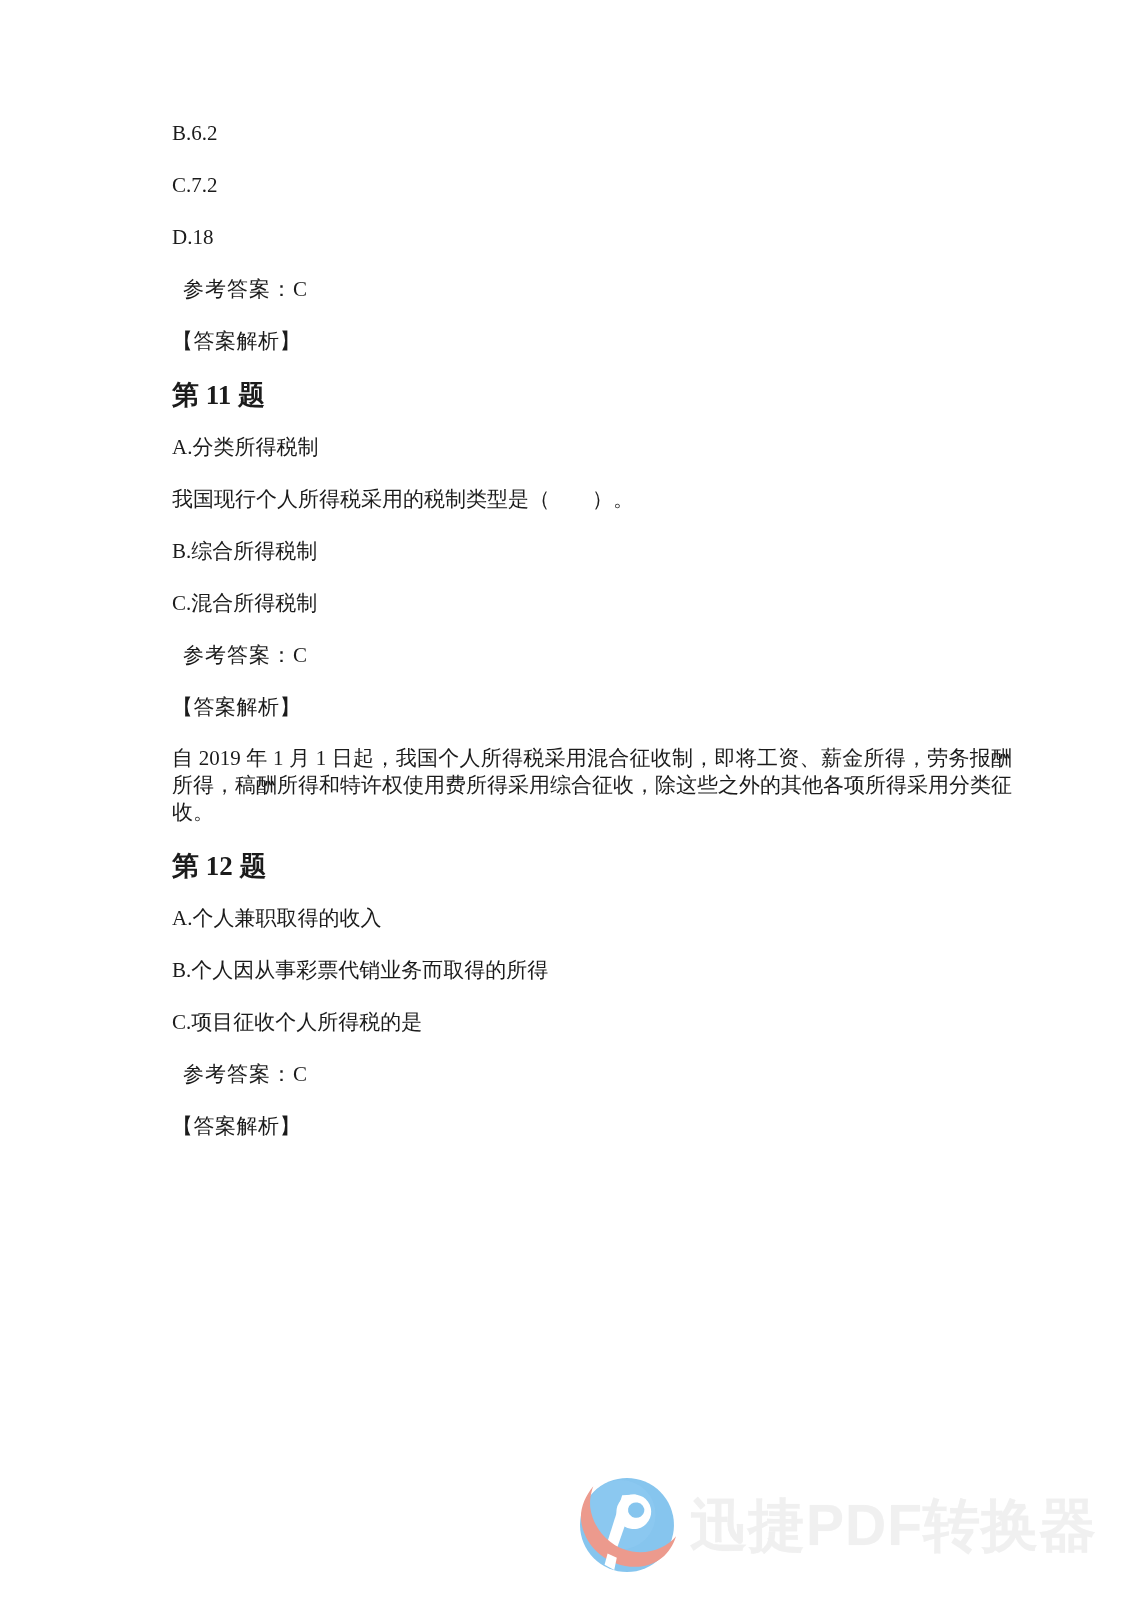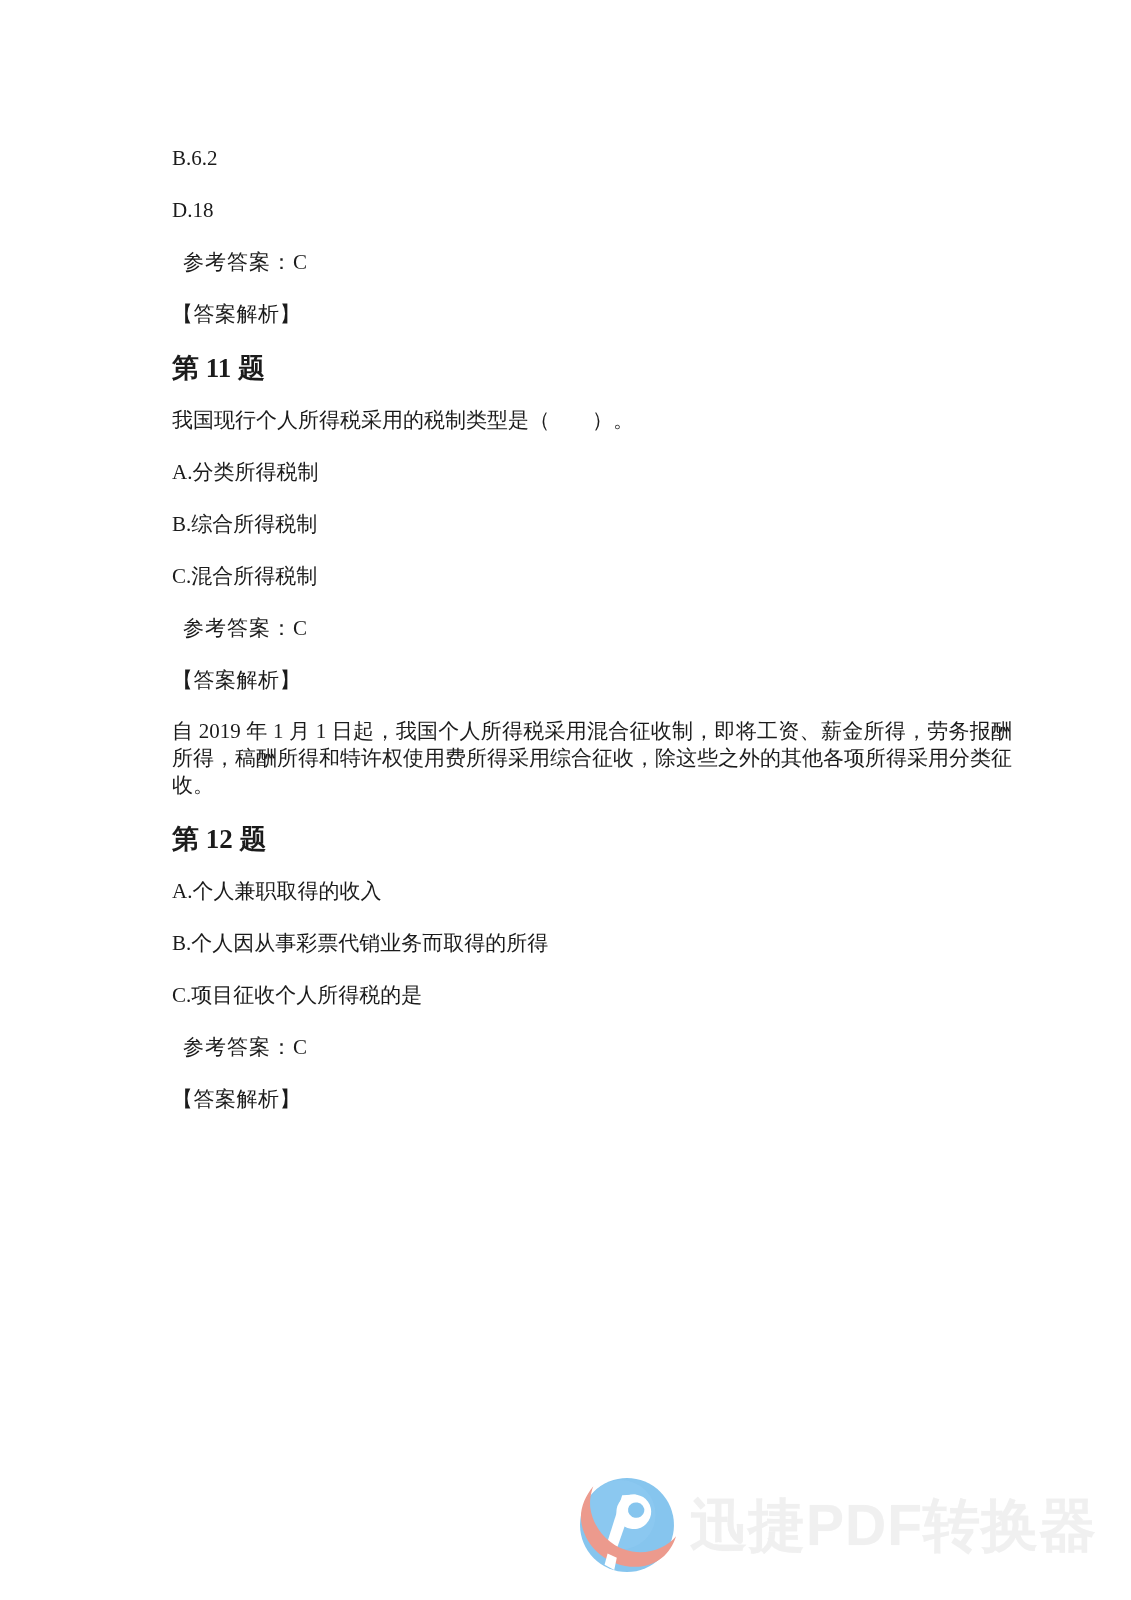--- a/index.html
+++ b/index.html
@@ -11,21 +11,21 @@
     width: 1131px;
     height: 1600px;
     position: relative;
     overflow: hidden;
     font-family: "Liberation Serif", "DejaVu Serif", serif;
     color: #1b1b1b;
   }
   .doc {
     position: absolute;
     left: 172px;
-    top: 144px;
+    top: 119px;
     width: 840px;
     font-size: 21px;
   }
   .line {
     line-height: 28px;
     margin: 0 0 24px 0;
     white-space: nowrap;
   }
   .answer-line {
     padding-left: 11px;
@@ -68,27 +68,28 @@
     white-space: nowrap;
     text-shadow: 0 0 1px #f5f5f5;
   }
 </style>
 </head>
 <body>
 
 <div class="doc">
 
   <div class="line">B.6.2</div>
+  <div class="line">C.7.2</div>
   <div class="line">D.18</div>
   <div class="line answer-line">参考答案：C</div>
   <div class="line analysis-label">【答案解析】</div>
 
   <h3 class="qtitle">第 11 题</h3>
+  <div class="line">A.分类所得税制</div>
   <div class="line">我国现行个人所得税采用的税制类型是（　　）。</div>
-  <div class="line">A.分类所得税制</div>
   <div class="line">B.综合所得税制</div>
   <div class="line">C.混合所得税制</div>
   <div class="line answer-line">参考答案：C</div>
   <div class="line analysis-label">【答案解析】</div>
   <p class="para">自 2019 年 1 月 1 日起，我国个人所得税采用混合征收制，即将工资、薪金所得，劳务报酬所得，稿酬所得和特许权使用费所得采用综合征收，除这些之外的其他各项所得采用分类征收。</p>
 
   <h3 class="qtitle">第 12 题</h3>
   <div class="line">A.个人兼职取得的收入</div>
   <div class="line">B.个人因从事彩票代销业务而取得的所得</div>
   <div class="line">C.项目征收个人所得税的是</div>

